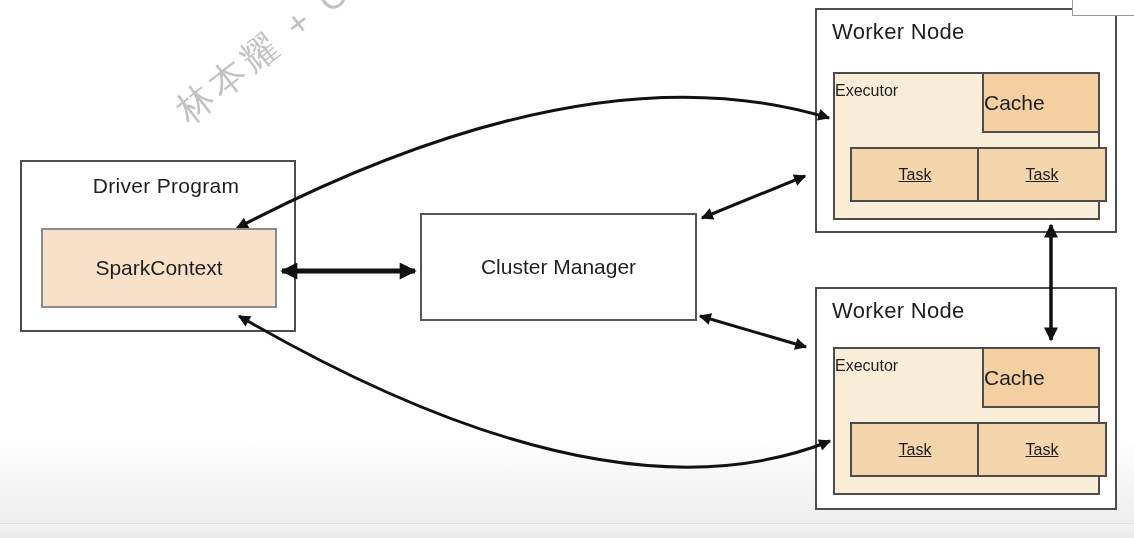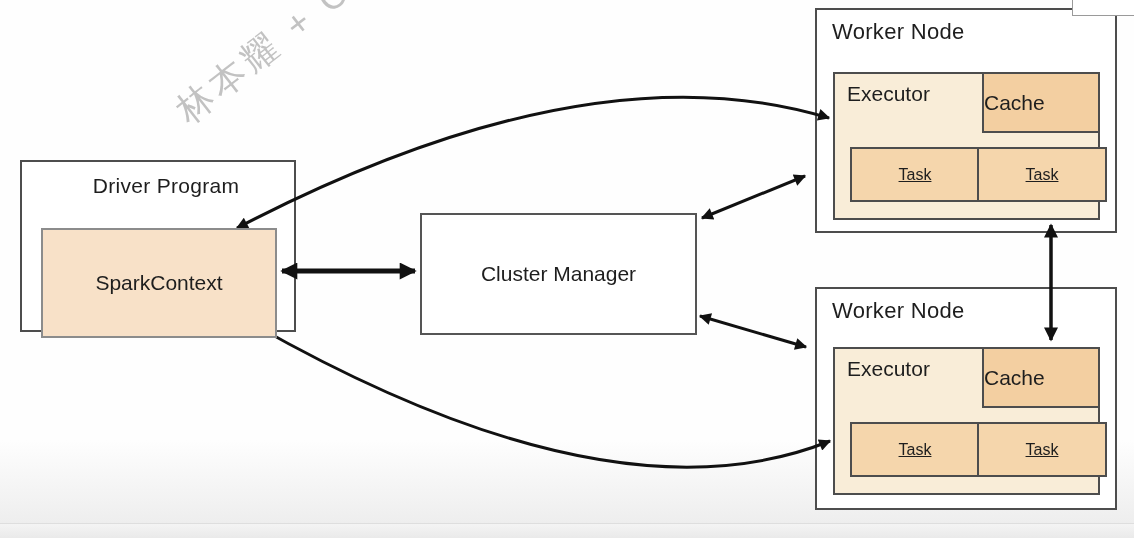--- a/index.html
+++ b/index.html
@@ -25,36 +25,36 @@
 
   svg.edges{position:absolute;left:0;top:0;z-index:3;}
   svg.edges path.arrow{fill:none;stroke:var(--arrow);}
 
   .box{position:absolute;box-sizing:border-box;background:#ffffff;border:2px solid var(--border-dark);z-index:2;}
   .box .corner-title{font-size:21px;letter-spacing:.3px;margin-left:16px;}
 
   .driver{left:20px;top:160px;width:276px;height:172px;}
   .driver .corner-title{display:block;text-align:center;margin-top:12px;}
 
-  .sparkcontext{left:41px;top:228px;width:236px;height:110px;background:var(--sc-bg);
+  .sparkcontext{left:41px;top:228px;width:236px;height:80px;background:var(--sc-bg);
     border:2px solid var(--border-light);display:flex;align-items:center;justify-content:center;
     font-size:21px;z-index:4;}
 
-  .clustermanager{left:420px;top:213px;width:277px;height:122px;border-color:var(--border-mid);
+  .clustermanager{left:420px;top:213px;width:277px;height:108px;border-color:var(--border-mid);
     display:flex;align-items:center;justify-content:center;font-size:21px;}
 
   .worker1{left:815px;top:8px;width:302px;height:225px;}
   .worker2{left:815px;top:287px;width:302px;height:223px;}
   .worker .corner-title{display:block;margin:9px 12px 0 15px;font-size:22px;}
 
   .executor{position:absolute;box-sizing:border-box;background:var(--exec-bg);
     border:2px solid var(--border-dark);width:267px;height:148px;z-index:4;}
   .executor1{left:833px;top:72px;}
   .executor2{left:833px;top:347px;}
-  .executor .exec-label{position:absolute;left:12px;top:8px;font-size:21px;}
+  .executor .exec-label{position:absolute;left:0;top:8px;font-size:16px;}
 
   .cache{position:absolute;box-sizing:border-box;background:var(--cache-bg);
     border:2px solid var(--border-dark);width:118px;height:61px;
     display:flex;align-items:center;justify-content:flex-start;font-size:21px;z-index:5;}
   .cache1{left:982px;top:72px;}
   .cache2{left:982px;top:347px;}
 
   .task{position:absolute;box-sizing:border-box;background:var(--task-bg);
     border:2px solid var(--border-dark);width:130px;height:55px;
     display:flex;align-items:center;justify-content:center;font-size:16px;z-index:5;text-decoration:underline;}

